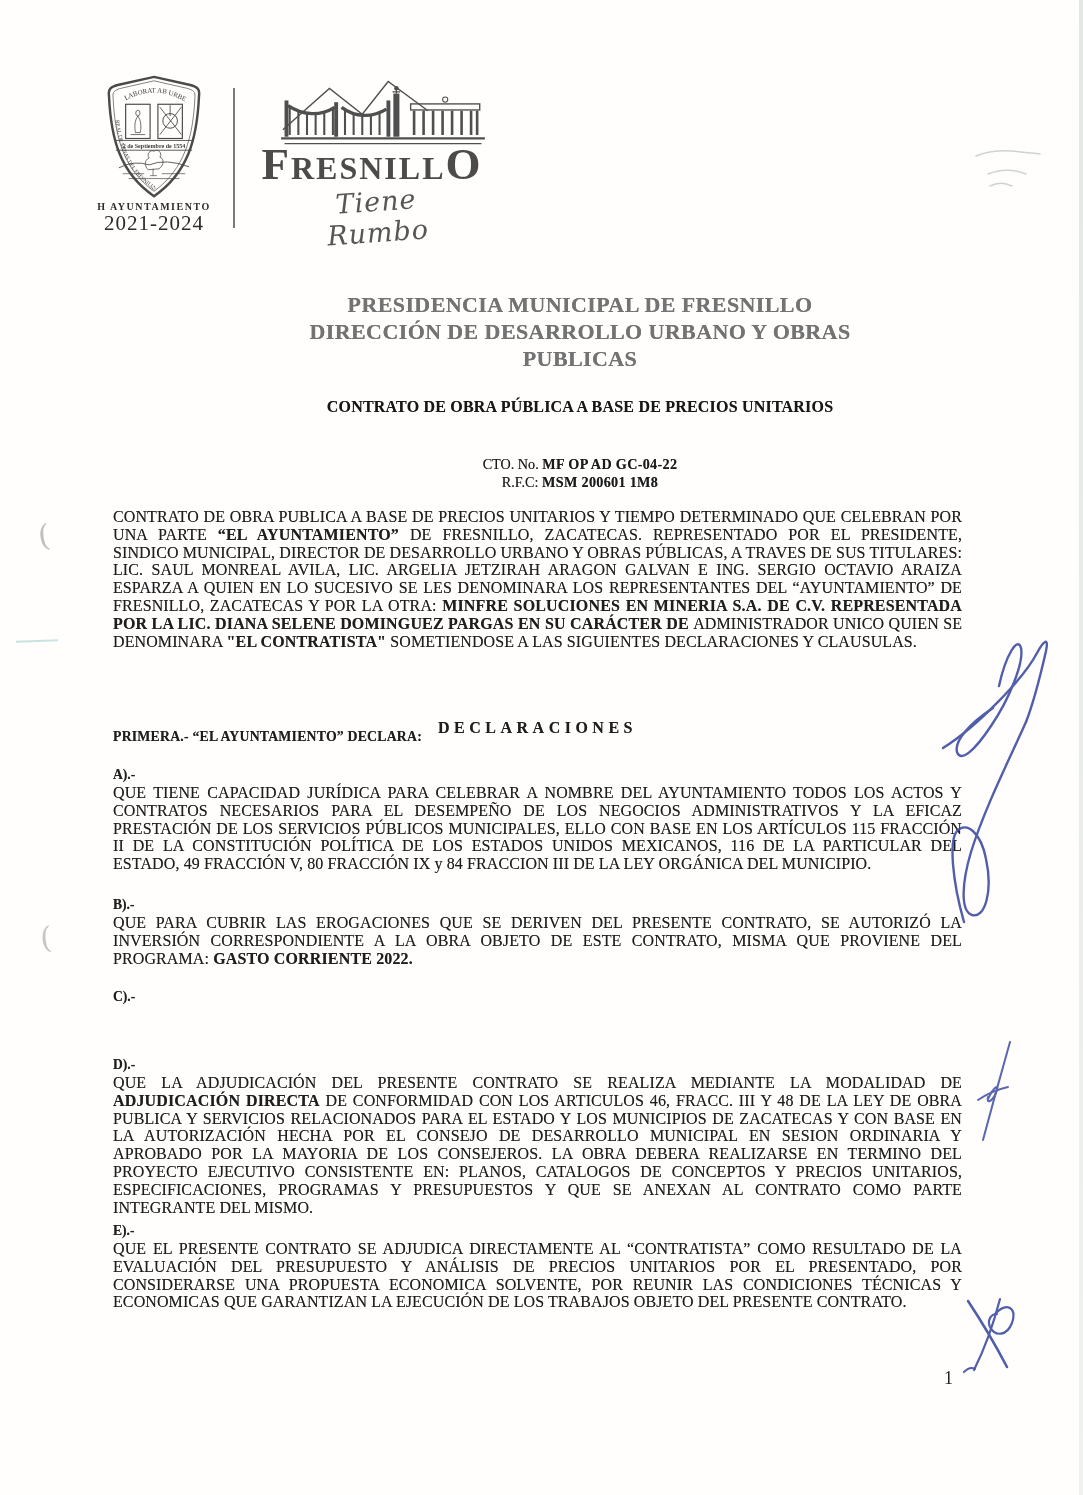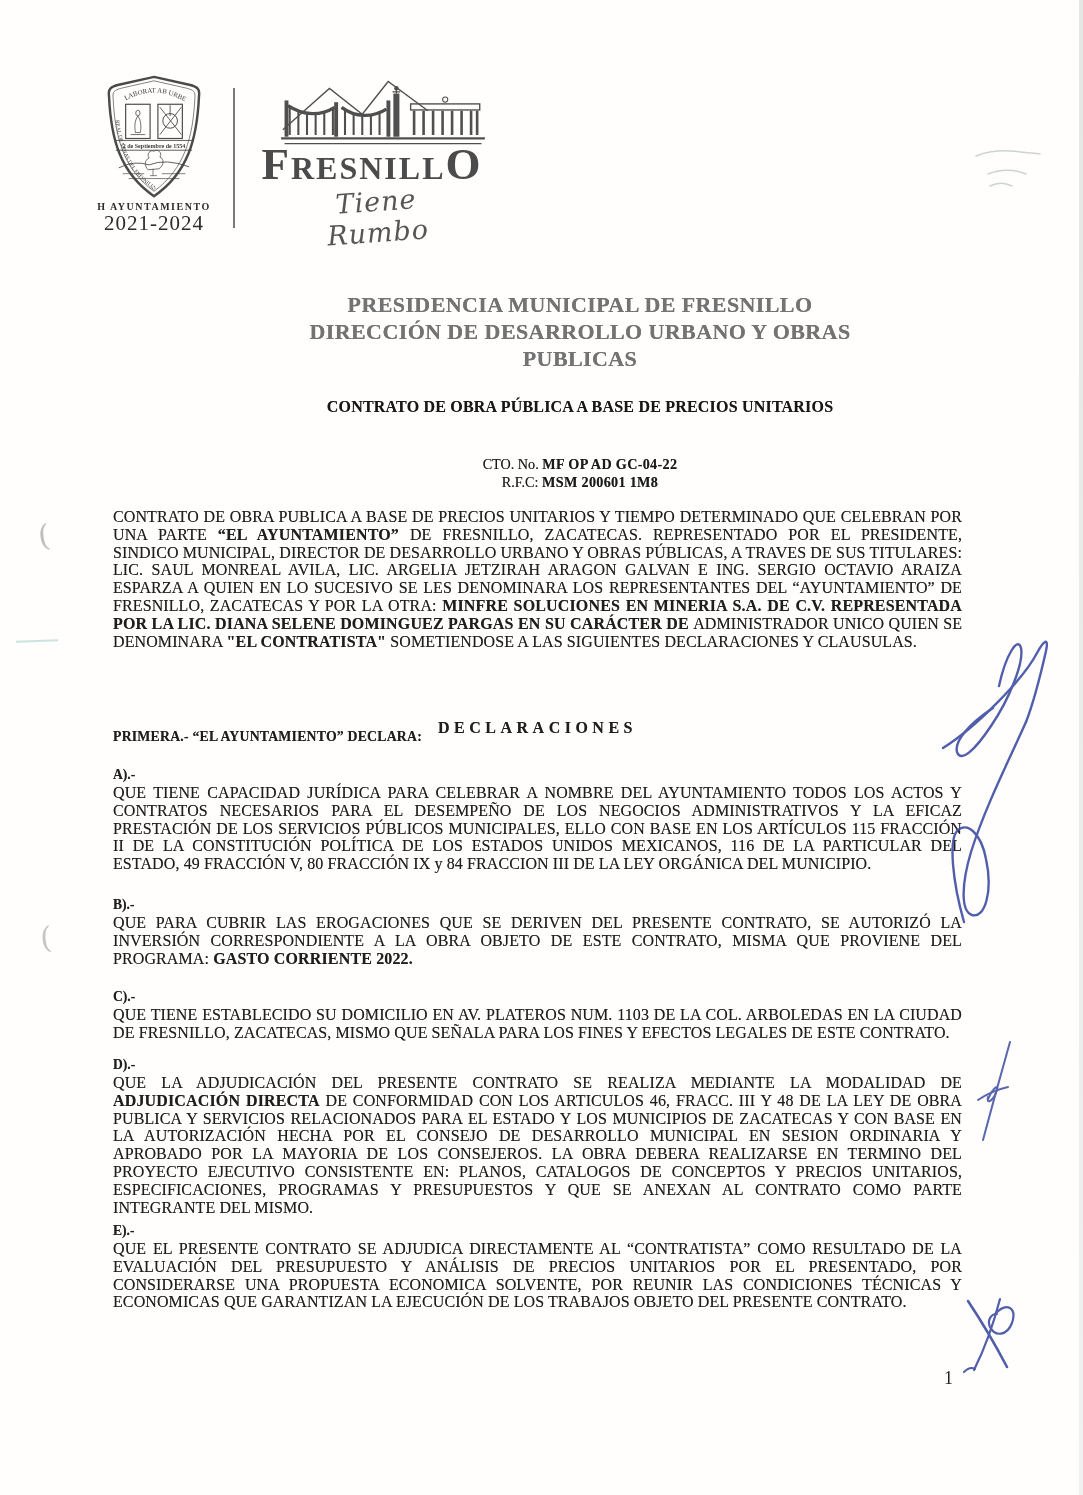--- a/index.html
+++ b/index.html
@@ -149,21 +149,20 @@
     <p class="para"><span>QUE TIENE CAPACIDAD JURÍDICA PARA CELEBRAR A NOMBRE DEL AYUNTAMIENTO TODOS LOS ACTOS Y CONTRATOS NECESARIOS PARA EL DESEMPEÑO DE LOS NEGOCIOS ADMINISTRATIVOS Y LA EFICAZ PRESTACIÓN DE LOS SERVICIOS PÚBLICOS MUNICIPALES, ELLO CON BASE EN LOS ARTÍCULOS 115 FRACCIÓN II DE LA CONSTITUCIÓN POLÍTICA DE LOS ESTADOS UNIDOS MEXICANOS, 116 DE LA PARTICULAR DEL ESTADO, 49 FRACCIÓN V, 80 FRACCIÓN IX y 84 FRACCION III DE LA LEY ORGÁNICA DEL MUNICIPIO.</span></p>
   </div>
 
   <div class="col decl-item decl-b scan-text">
     <div class="decl-label">B).-</div>
     <p class="para"><span>QUE  PARA CUBRIR  LAS EROGACIONES QUE SE  DERIVEN DEL  PRESENTE  CONTRATO,   SE  AUTORIZÓ LA INVERSIÓN CORRESPONDIENTE A LA OBRA  OBJETO DE ESTE CONTRATO, MISMA QUE PROVIENE DEL PROGRAMA: </span><b>GASTO CORRIENTE 2022.</b></p>
   </div>
 
   <div class="col decl-item decl-c scan-text">
     <div class="decl-label">C).-</div>
-    <p class="para"><span>QUE TIENE  ESTABLECIDO SU DOMICILIO EN  AV. PLATEROS NUM. 1103 DE LA COL. ARBOLEDAS EN LA CIUDAD DE FRESNILLO, ZACATECAS, MISMO QUE SEÑALA PARA LOS FINES  Y  EFECTOS LEGALES DE  ESTE CONTRATO.</span></p>
   </div>
 
   <div class="col decl-item decl-d scan-text">
     <div class="decl-label">D).-</div>
     <p class="para"><span>QUE LA ADJUDICACIÓN DEL PRESENTE CONTRATO SE REALIZA MEDIANTE LA MODALIDAD DE </span><b>ADJUDICACIÓN DIRECTA</b><span> DE CONFORMIDAD CON LOS ARTICULOS 46, FRACC. III Y 48 DE LA LEY DE OBRA PUBLICA Y SERVICIOS RELACIONADOS  PARA EL ESTADO Y LOS MUNICIPIOS DE ZACATECAS Y CON  BASE EN LA AUTORIZACIÓN   HECHA POR EL CONSEJO DE DESARROLLO MUNICIPAL EN SESION ORDINARIA Y APROBADO POR LA MAYORIA DE LOS CONSEJEROS. LA OBRA DEBERA REALIZARSE EN TERMINO DEL PROYECTO EJECUTIVO CONSISTENTE EN: PLANOS, CATALOGOS DE CONCEPTOS Y PRECIOS UNITARIOS, ESPECIFICACIONES, PROGRAMAS Y PRESUPUESTOS Y QUE SE ANEXAN AL CONTRATO COMO PARTE INTEGRANTE DEL MISMO.</span></p>
   </div>
 
   <div class="col decl-item decl-e scan-text">
     <div class="decl-label">E).-</div>
     <p class="para"><span>QUE EL PRESENTE CONTRATO SE ADJUDICA DIRECTAMENTE AL “CONTRATISTA” COMO RESULTADO DE LA EVALUACIÓN DEL PRESUPUESTO Y ANÁLISIS DE PRECIOS UNITARIOS POR EL PRESENTADO, POR CONSIDERARSE UNA PROPUESTA ECONOMICA SOLVENTE, POR REUNIR LAS CONDICIONES TÉCNICAS Y ECONOMICAS QUE GARANTIZAN LA EJECUCIÓN DE LOS TRABAJOS OBJETO DEL PRESENTE CONTRATO.</span></p>

